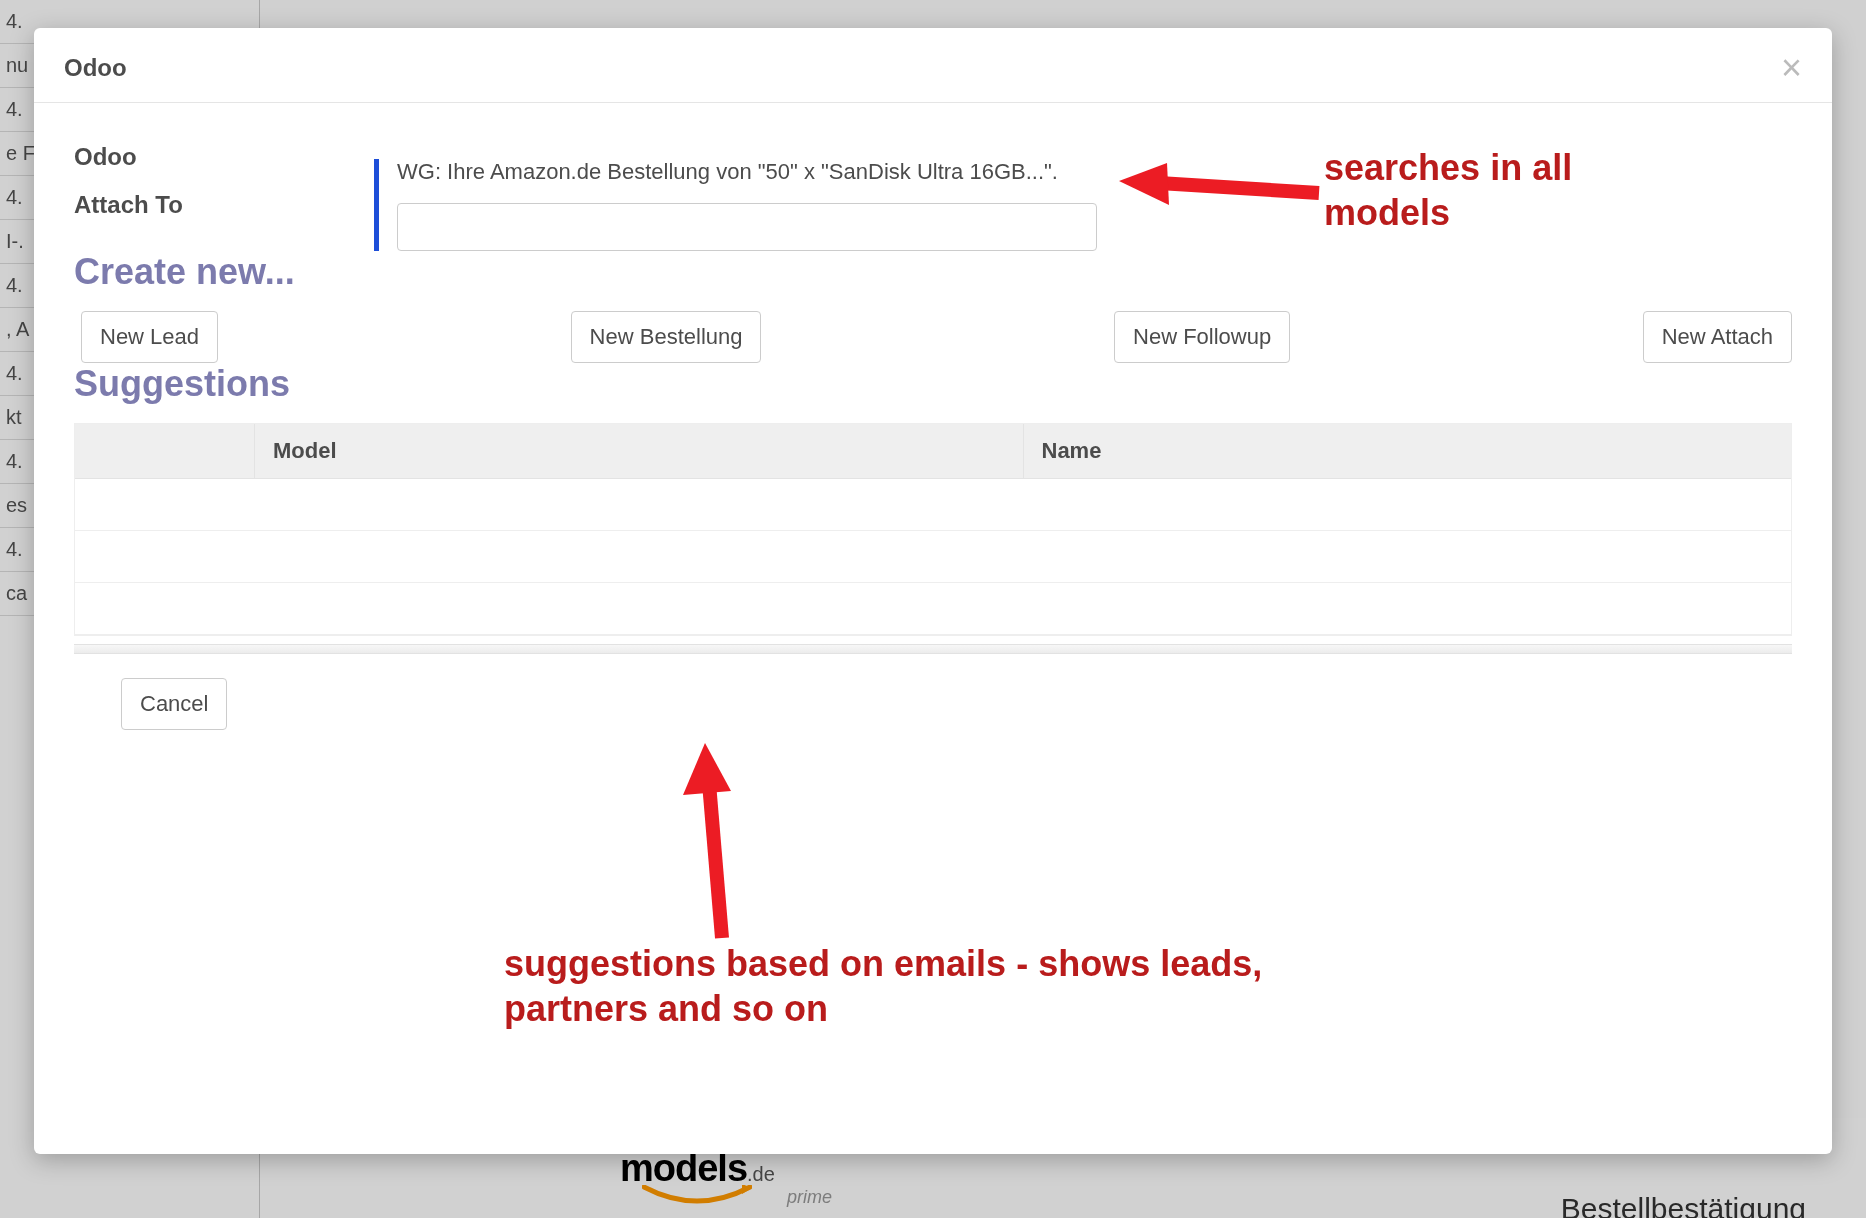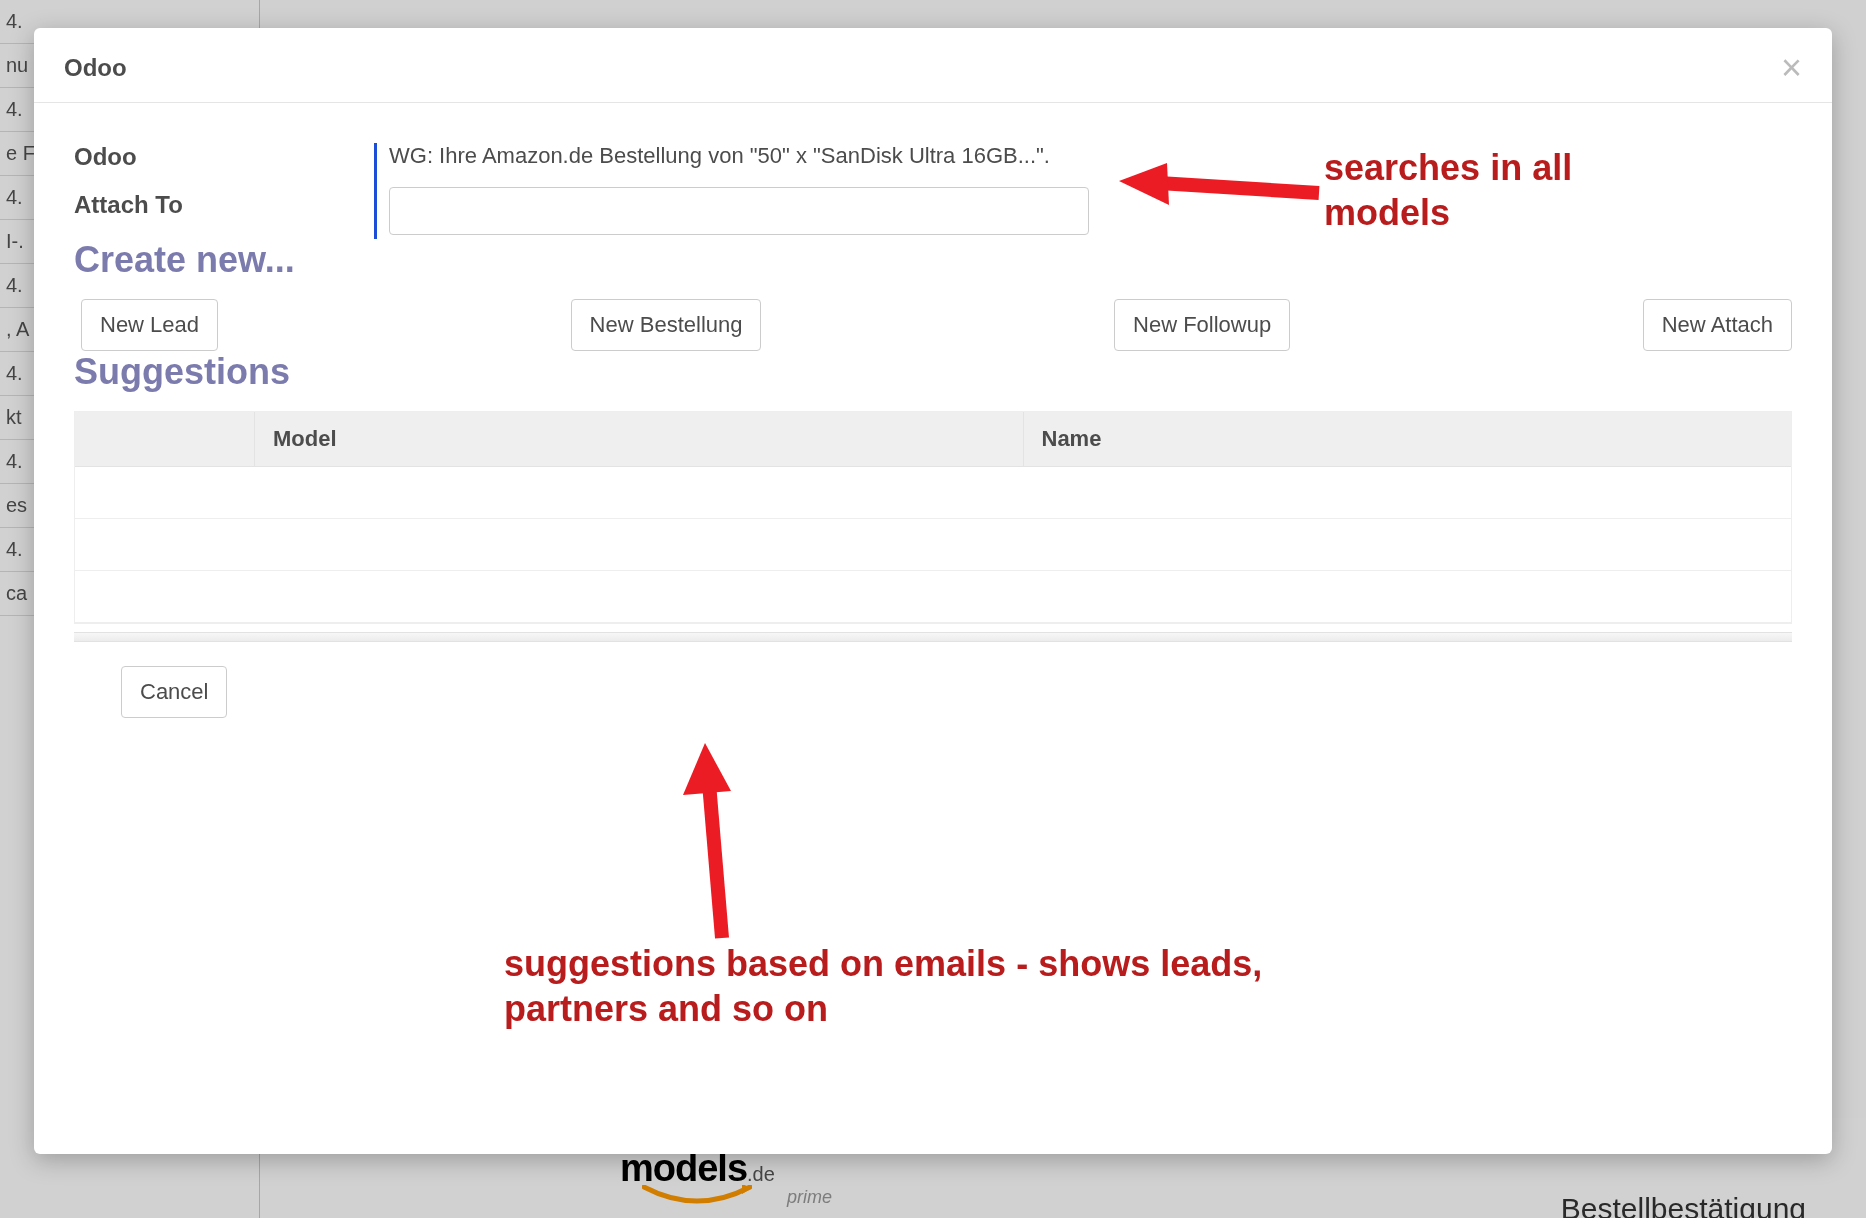--- a/index.html
+++ b/index.html
@@ -50,21 +50,21 @@
     border-bottom: 1px solid #e5e5e5;
     display: flex; align-items: center;
   }
   .modal-header .title { font-size: 24px; font-weight: 700; color: #4c4c4c; }
   .modal-header .close { margin-left: auto; font-size: 36px; color: #bbb; font-weight: 300; cursor: pointer; line-height: 0.6; }
 
   .modal-body { flex: 1; padding: 40px 40px 10px 40px; overflow: hidden; position: relative; }
   .twin { display: flex; }
   .twin .label-stack { width: 300px; }
   .twin .label-stack .lbl { font-size: 24px; font-weight: 700; color: #4c4c4c; margin-bottom: 20px; }
-  .twin .value-stack { flex: 1; border-left: 3px solid #1d4ed8; padding-left: 12px; }
+  .twin .value-stack { flex: 1; border-left: 5px solid #1d4ed8; padding-left: 18px; margin-top: 16px; }
   .title-value { font-size: 22px; color: #4c4c4c; margin-bottom: 18px; }
   .attach-input {
     width: 700px; height: 48px;
     border: 1px solid #ccc; border-radius: 4px;
     padding: 8px 12px; font-size: 20px;
     background: #fff;
   }
 
   .section-head {
     font-size: 36px; font-weight: 600; color: #7c7bad;

